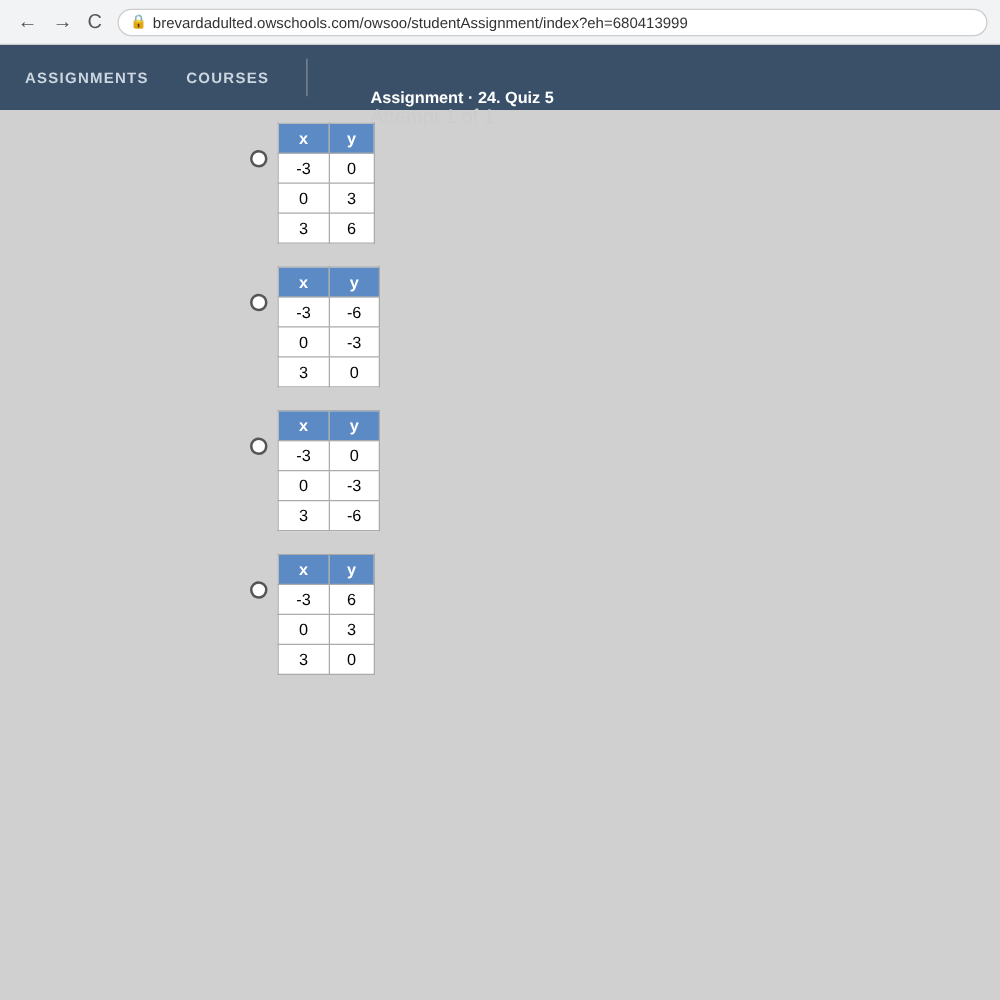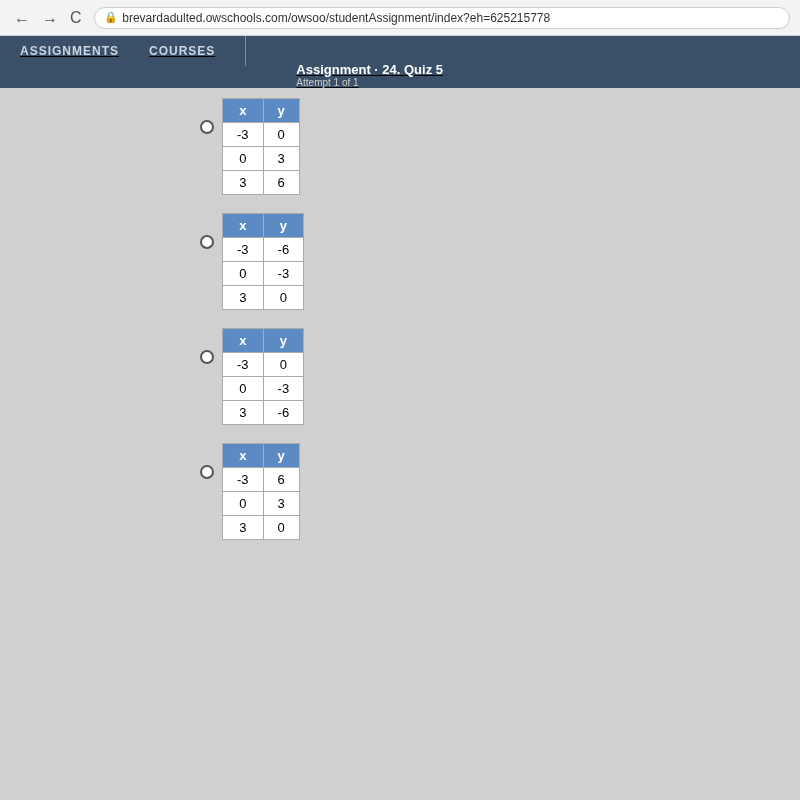--- a/index.html
+++ b/index.html
@@ -48,24 +48,23 @@
     }
     .lock-icon {
       color: #555;
       font-size: 11px;
     }
 
     
     .top-nav {
       background: #3a5068;
       display: flex;
-      align-items: flex-end;
+      align-items: center;
       padding: 0 20px;
       height: 52px;
-      text-decoration: underline;
     }
     .top-nav-links {
       display: flex;
       align-items: center;
       gap: 30px;
     }
     .nav-link {
       color: #ccd6e0;
       font-size: 12px;
       font-weight: bold;
@@ -84,21 +83,21 @@
     .assignment-info {
       margin-left: 20px;
       color: white;
     }
     .assignment-title {
       font-size: 13px;
       font-weight: bold;
       margin-top: 48px;
     }
     .assignment-attempt {
-      font-size: 10px;
+      font-size: 16px;
       color: #ccc;
     }
 
     
     .main-content {
       background: #d0d0d0;
       padding: 10px 0;
       display: flex;
       flex-direction: column;
       align-items: center;
@@ -152,21 +151,21 @@
 <body>
 
 <div class="browser-chrome">
   <div class="nav-buttons">
     <button class="nav-btn">←</button>
     <button class="nav-btn">→</button>
     <button class="nav-btn">C</button>
   </div>
   <div class="address-bar">
     <span class="lock-icon">🔒</span>
-    <span>brevardadulted.owschools.com/owsoo/studentAssignment/index?eh=625215778</span>
+    <span>brevardadulted.owschools.com/owsoo/studentAssignment/index?eh=680413999</span>
   </div>
 </div>
 
 <div class="top-nav">
   <div class="top-nav-links">
     <a class="nav-link">ASSIGNMENTS</a>
     <a class="nav-link">COURSES</a>
     <div class="nav-divider"></div>
     <div class="assignment-info">
       <div class="assignment-title">Assignment · 24. Quiz 5</div>

